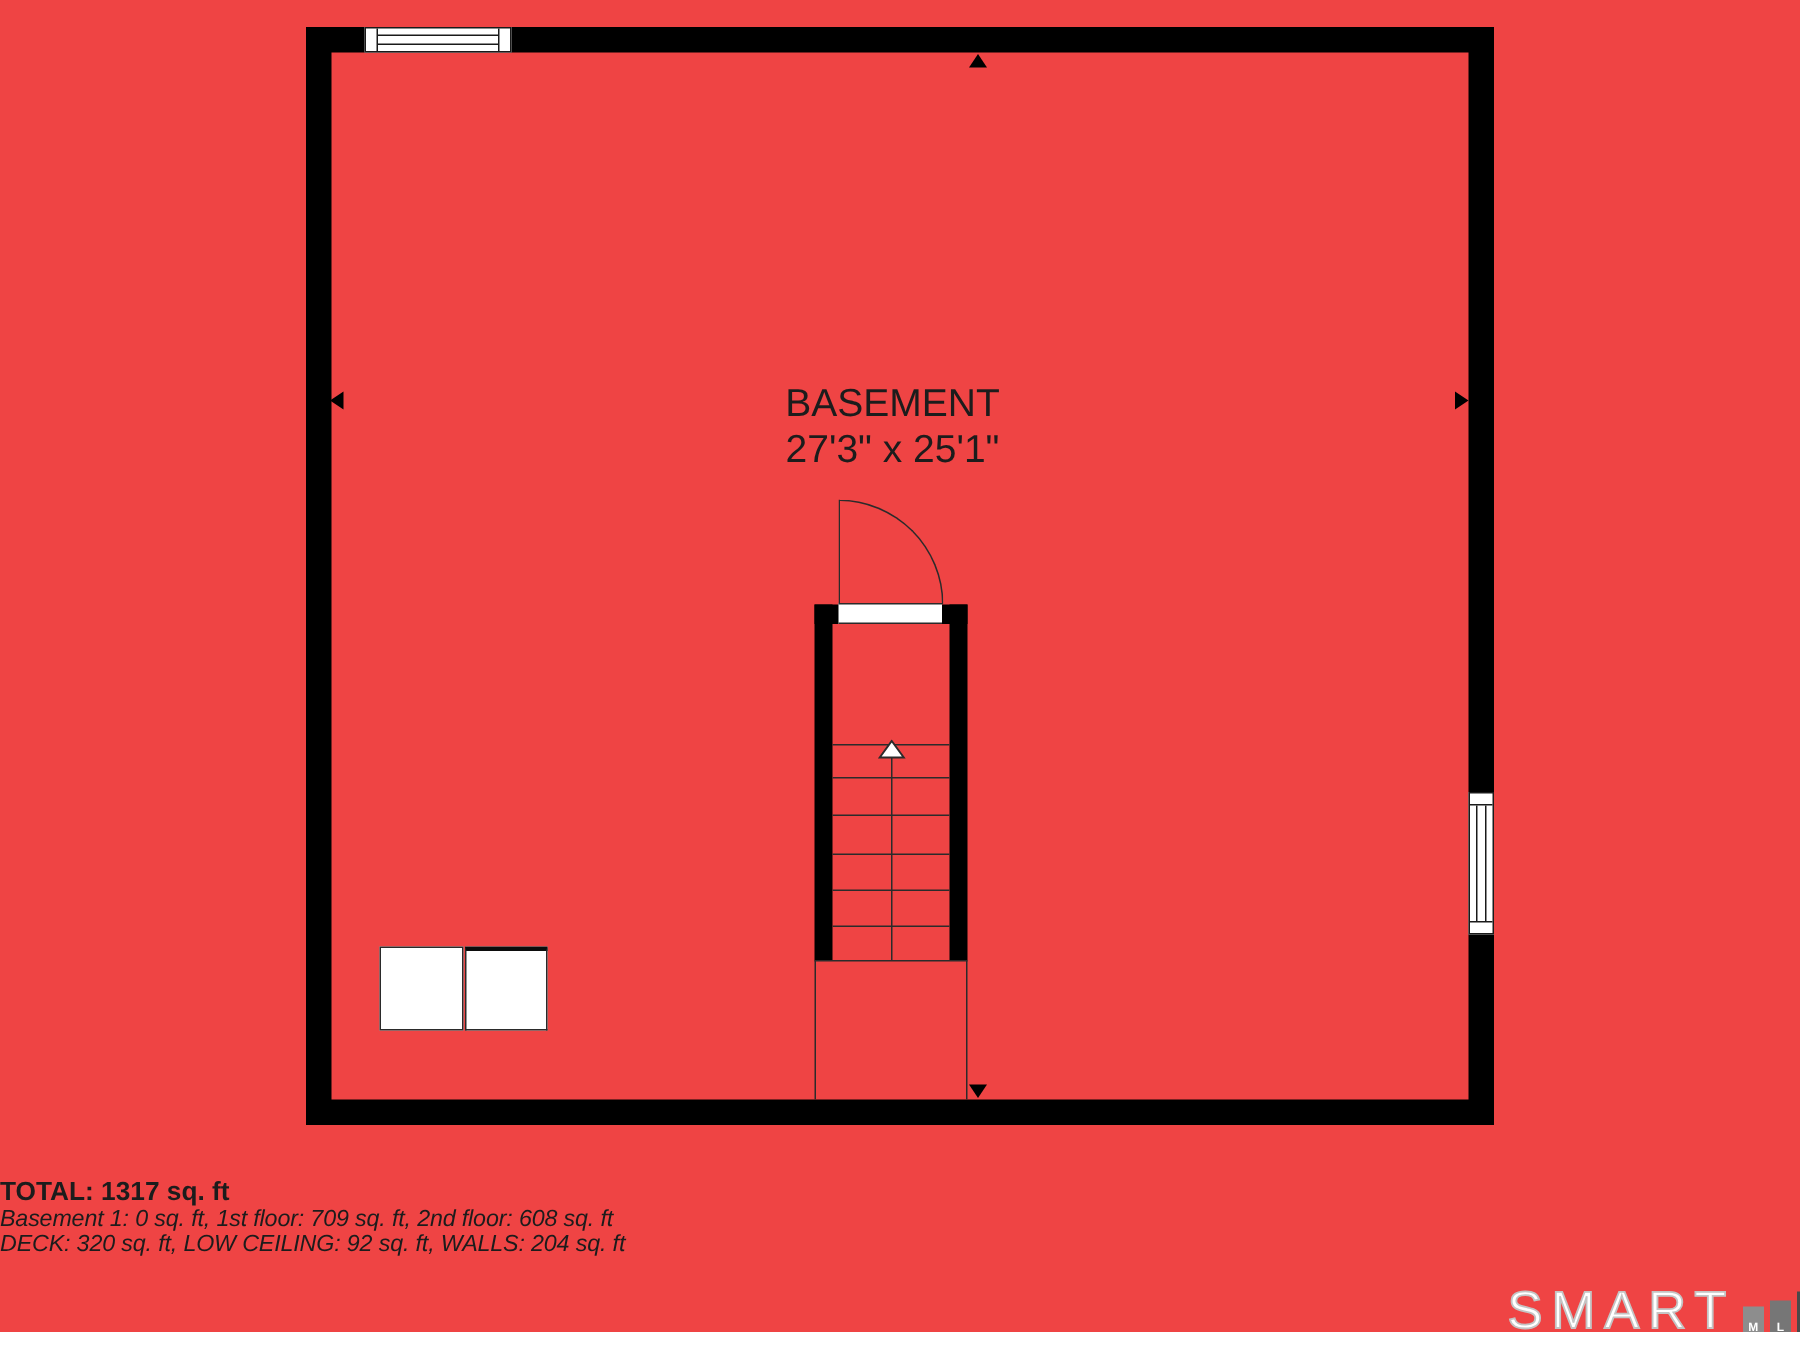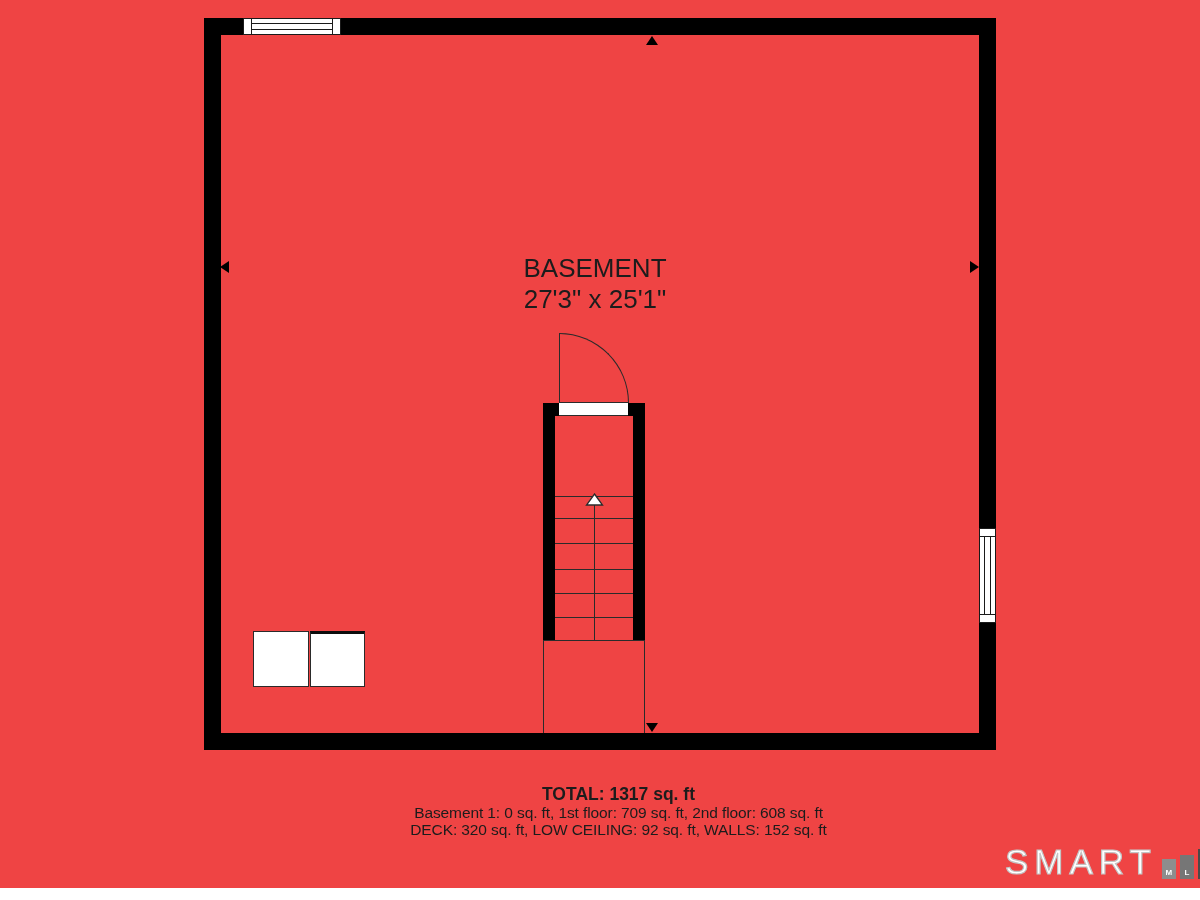--- a/index.html
+++ b/index.html
@@ -46,28 +46,28 @@
   .stair-center-line{left:594px;top:505px;width:1.3px;height:135px;background:#2b2b2b;}
   .stair-arrow{left:585px;top:493px;width:19px;height:13px;}
   .stair-landing{left:543px;top:640px;width:102px;height:93px;border:1.2px solid #2b2b2b;border-bottom:none;}
 
   
   .appliance{border:1.5px solid #2a2a2a;background:#fff;}
   .appliance.one{left:253px;top:631px;width:56px;height:56px;}
   .appliance.two{left:310px;top:631px;width:55px;height:56px;border-top:3.5px solid #0c0c0c;}
 
   
-  .summary{left:0;top:786px;width:1200px;text-align:center;padding-left:37px;}
+  .summary{left:0;top:786px;width:1200px;text-align:left;}
   .summary .total{font-size:17.5px;font-weight:bold;line-height:17px;margin:0 0 2px 0;}
-  .summary .line{font-size:15.5px;line-height:16.5px;margin:0;letter-spacing:-0.1px;}
+  .summary .line{font-size:15.5px;line-height:16.5px;margin:0;letter-spacing:-0.1px;font-style:italic;}
   .summary .disclaimer{font-size:8.5px;line-height:10px;margin-top:13px;color:#3a3a3a;letter-spacing:0.1px;}
 
   
   .logo{left:1005px;top:844px;display:flex;align-items:flex-end;}
-  .logo .brand{font-size:35px;line-height:36px;font-weight:300;letter-spacing:6px;color:#c6c6c6;}
+  .logo .brand{font-size:35px;line-height:36px;font-weight:300;letter-spacing:6px;color:#c6c6c6;margin-top:12px;}
   @supports ((-webkit-text-stroke:1px #000)){
     .logo .brand{color:#ffffff;-webkit-text-stroke:1.2px #c4c4c4;}
   }
   .logo .blocks{display:flex;align-items:flex-end;margin-left:1px;margin-bottom:1px;}
   .logo .block{width:14px;margin-left:4px;display:flex;align-items:flex-end;justify-content:center;
     color:#ffffff;font-size:8px;font-weight:bold;padding-bottom:2px;}
   .logo .block.m{height:18px;}
   .logo .block.l{height:22px;}
   .logo .block.s{height:28px;width:15px;}
 </style>
@@ -117,21 +117,21 @@
     <polygon points="9.5,1 17.5,12 1.5,12" fill="#ffffff" stroke="#2b2b2b" stroke-width="1.3"></polygon>
   </svg>
   <div class="abs stair-landing"></div>
 
   <div class="abs appliance one"></div>
   <div class="abs appliance two"></div>
 
   <div class="abs summary">
     <p class="total">TOTAL: 1317 sq. ft</p>
     <p class="line">Basement 1: 0 sq. ft, 1st floor: 709 sq. ft, 2nd floor: 608 sq. ft</p>
-    <p class="line">DECK: 320 sq. ft, LOW CEILING: 92 sq. ft, WALLS: 152 sq. ft</p>
+    <p class="line">DECK: 320 sq. ft, LOW CEILING: 92 sq. ft, WALLS: 204 sq. ft</p>
   </div>
 
   <div class="abs logo">
     <span class="brand">SMART</span>
     <span class="blocks">
       <span class="block m" style="background: rgb(141, 141, 141);">M</span>
       <span class="block l" style="background: rgb(118, 118, 118);">L</span>
       <span class="block s" style="background: rgb(74, 74, 74);">S</span>
     </span>
   </div>

